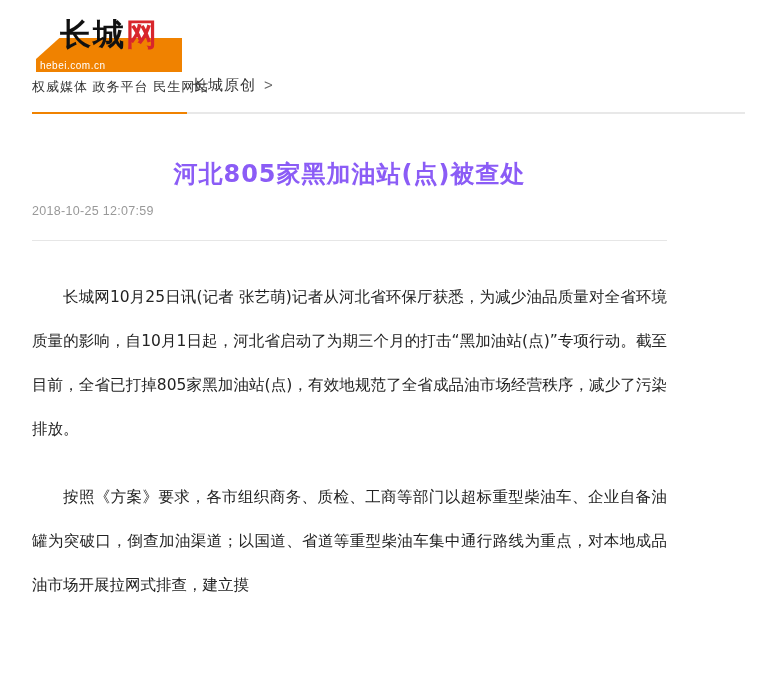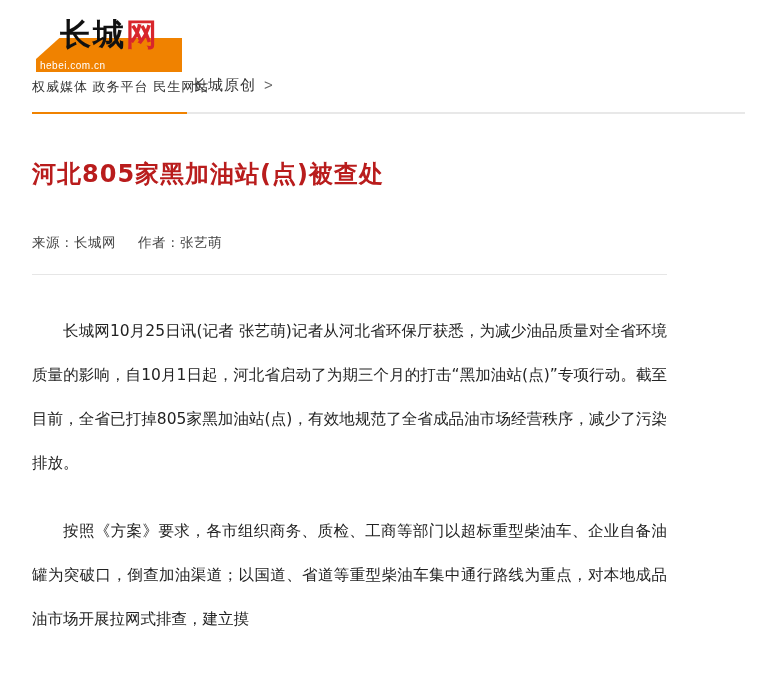--- a/index.html
+++ b/index.html
@@ -105,24 +105,24 @@
     height: 2px;
     background: #f08200;
   }
 
   
   .article {
     padding: 0 32px;
   }
   .article-title {
     margin: 62px 0 0 0;
-    text-align: left;
+    text-align: center;
     font-size: 24px;
     font-weight: bold;
-    color: #b91c1c;
+    color: #8b5cf6;
     letter-spacing: 1px;
     font-family: "DejaVu Sans", sans-serif;
   }
   .meta-line {
     margin-top: 44px;
     font-size: 13.5px;
     color: #444;
     letter-spacing: .5px;
   }
   .meta-line .meta-label { color: #444; }
@@ -170,24 +170,22 @@
       <span>长城原创</span><span class="sep">&gt;</span>
     </div>
 
     <div class="header-rule"></div>
     <div class="header-rule-accent"></div>
   </div>
 
   <div class="article">
     <h1 class="article-title">河北805家黑加油站(点)被查处</h1>
 
-    <div class="meta-line">
-      <span class="meta-label">来源：</span><span>长城网</span><span class="meta-gap"></span><span class="meta-label">作者：</span><span>张艺萌</span>
-    </div>
 
+    <div class="meta-date">2018-10-25  12:07:59</div>
 
     <div class="meta-rule"></div>
 
     <div class="body-text">
       <p>长城网10月25日讯(记者 张艺萌)记者从河北省环保厅获悉，为减少油品质量对全省环境质量的影响，自10月1日起，河北省启动了为期三个月的打击“黑加油站(点)”专项行动。截至目前，全省已打掉805家黑加油站(点)，有效地规范了全省成品油市场经营秩序，减少了污染排放。</p>
       <p>按照《方案》要求，各市组织商务、质检、工商等部门以超标重型柴油车、企业自备油罐为突破口，倒查加油渠道；以国道、省道等重型柴油车集中通行路线为重点，对本地成品油市场开展拉网式排查，建立摸</p>
     </div>
   </div>
 
 </div>

